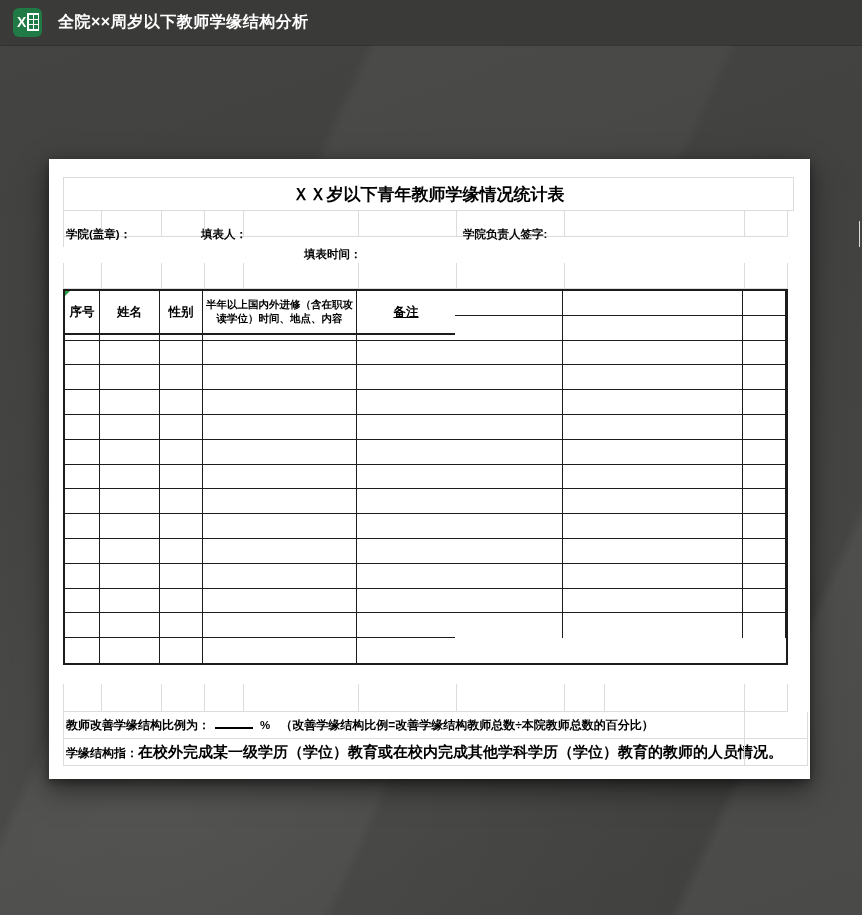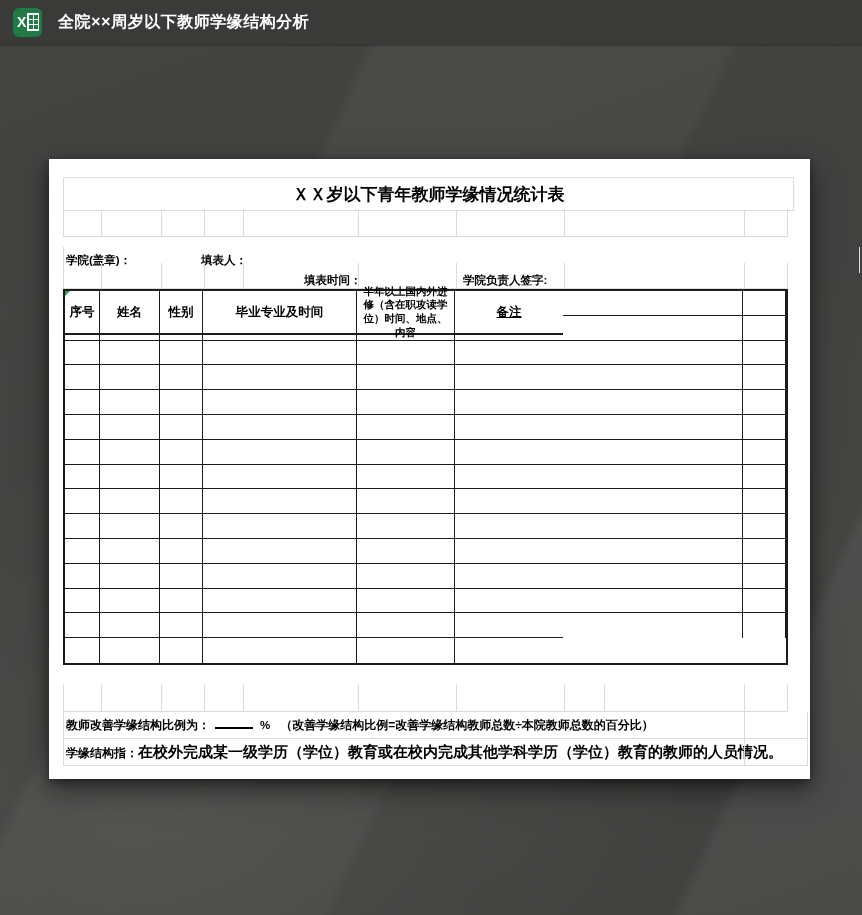--- a/index.html
+++ b/index.html
@@ -34,21 +34,21 @@
   }
   .xl-icon{position:relative;width:29px;height:29px;border-radius:6px;background:var(--excel-green);flex:0 0 auto;}
   .xl-icon .x{position:absolute;left:4px;top:7px;font-weight:700;font-size:14px;line-height:14px;color:#fff;}
   .xl-icon .grid{
     position:absolute;right:3px;top:5px;width:12px;height:18px;
     border:1px solid #fff;
     background-image:
       repeating-linear-gradient(to bottom,#fff 0 1px,transparent 1px 5px),
       repeating-linear-gradient(to right,#fff 0 1px,transparent 1px 5px);
   }
-  .topbar-title{color:#fff;font-size:16px;font-weight:700;letter-spacing:0.5px;font-family:Liberation Mono, monospace;}
+  .topbar-title{color:#fff;font-size:16px;font-weight:700;letter-spacing:0.5px;}
 
   
   .sheet{
     position:absolute;left:49px;top:159px;width:761px;height:620px;
     background:#fff;
     box-shadow:0 10px 26px rgba(0,0,0,0.50), 0 3px 8px rgba(0,0,0,0.35);
   }
 
   .title-cell{
     position:absolute;left:14px;top:18px;width:731px;height:34px;
@@ -57,29 +57,29 @@
     font-weight:700;font-size:17px;line-height:33px;text-align:center;
   }
 
   .gridrow{position:absolute;left:14px;width:725px;border:1px solid var(--gridline);border-top:none;}
   .gridrow.rowA{top:52px;height:26px;}
   .gridrow.rowB{top:104px;height:26px;}
   .gridrow.rowC{top:525px;height:28px;border-top:none;}
   .tick{position:absolute;top:0;bottom:0;width:1px;background:var(--gridline);}
 
   .info-row{
-    position:absolute;left:14px;top:88px;width:797px;height:26px;
+    position:absolute;left:14px;top:62px;width:797px;height:26px;
     border-left:1px solid var(--gridline);border-right:1px solid var(--gridline);
     font-size:11.5px;font-weight:700;line-height:26px;
   }
   .info-row span{position:absolute;white-space:nowrap;}
   .lbl-seal{left:2px;}
   .lbl-filler{left:137px;text-align:center;}
   .lbl-date{left:240px;margin-top:20px;}
-  .lbl-sign{left:399px;margin-top:20px;}
+  .lbl-sign{left:399px;}
 
   
   .xtable{
     position:absolute;left:14px;top:130px;width:725px;
     border:2px solid var(--table-border);
     display:grid;
     grid-template-columns:35px 60px 43px 154px 98px 108px 180px 1fr;
     grid-auto-rows:24.8px;
     background:#fff;
   }
@@ -163,21 +163,20 @@
         <div class="tick" style="left: 680px;"></div>
       </div>
 
     <div class="xtable">
       <div class="hc">
         <i class="err-tri"></i>
         <span>序号</span>
       </div>
       <div class="hc">姓名</div>
       <div class="hc">性别</div>
-      <div class="hc">毕业专业及时间</div>
       <div class="hc small">半年以上国内外进修（含在职攻读学位）时间、地点、内容</div>
       <div class="hc last-col">备注</div>
 
     <div class="cell"></div>
         <div class="cell"></div>
         <div class="cell"></div>
         <div class="cell"></div>
         <div class="cell"></div>
         <div class="cell"></div>
         <div class="cell"></div>

